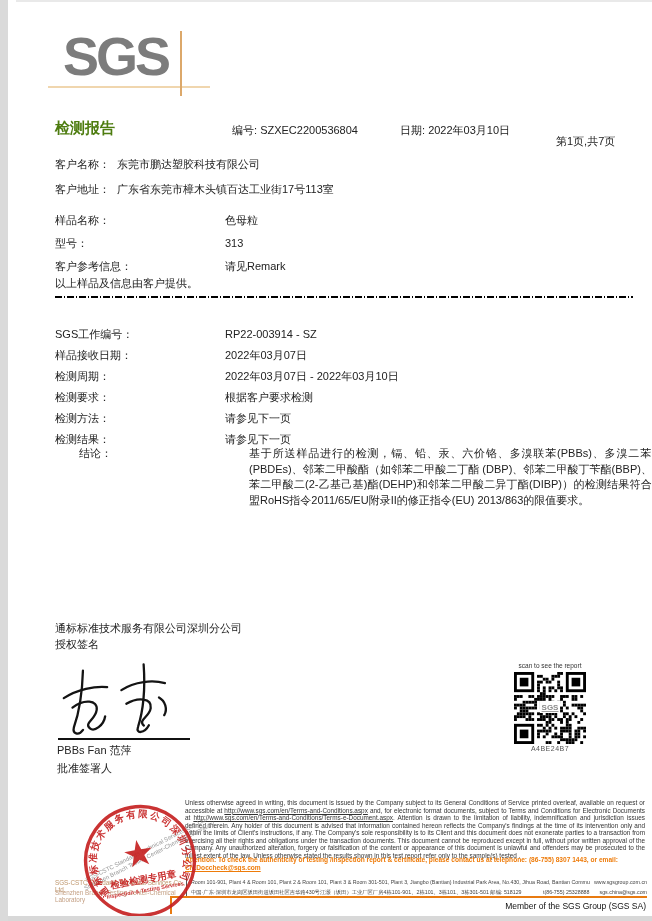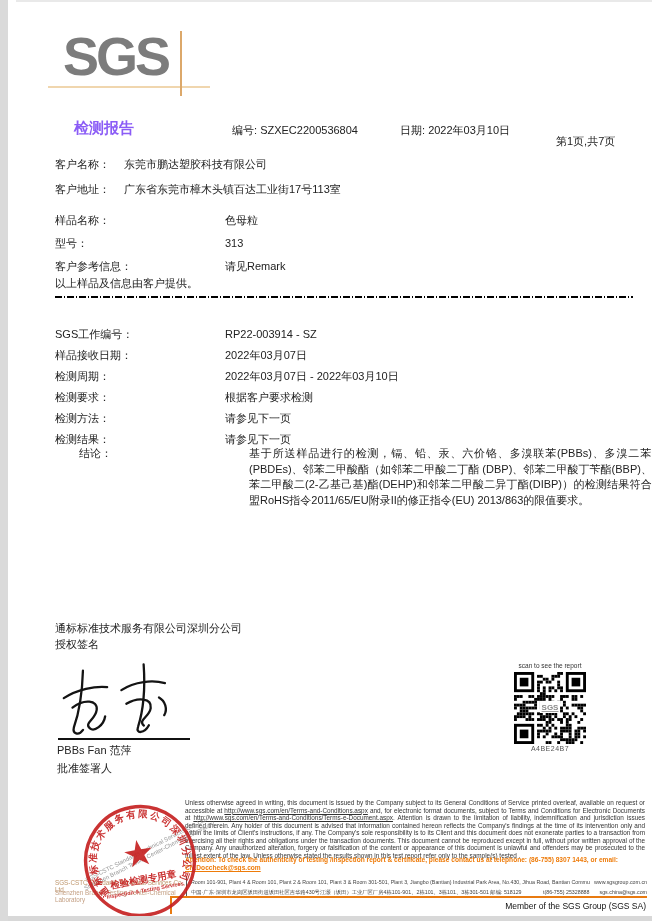--- a/index.html
+++ b/index.html
@@ -12,29 +12,29 @@
   .abs{position:absolute;}
 
   
   .logo-block{left:40px;top:26px;width:170px;height:75px;}
   .logo-text{position:absolute;left:15px;top:0;font-size:54px;font-weight:bold;color:#7c7c7c;
     letter-spacing:-3px;font-family:"Liberation Sans","DejaVu Sans",sans-serif;line-height:60px;}
   .logo-hline{position:absolute;left:0;top:60px;width:162px;height:2px;background:#f0d6ae;}
   .logo-vline{position:absolute;left:132px;top:5px;width:2px;height:65px;background:#dca86a;}
 
   
-  .hdr-title{left:47px;top:119px;font-size:15px;font-weight:bold;color:#8b5cf6;margin-left:19px;}
+  .hdr-title{left:47px;top:119px;font-size:15px;font-weight:bold;color:#4d7c0f;}
   .hdr-no{left:224px;top:123px;font-size:11px;}
   .hdr-date{left:392px;top:123px;font-size:11px;}
   .hdr-page{left:548px;top:134px;font-size:11px;}
 
   .row{display:flex;font-size:11px;line-height:17px;}
   .row .lbl{flex:0 0 auto;}
   .client-rows{left:47px;top:156px;width:560px;}
-  .client-rows .row{margin-bottom:8px;gap:7px;}
+  .client-rows .row{margin-bottom:8px;}
   .client-rows .lbl{width:62px;}
   .wide-rows .lbl{width:170px;}
   .sample-rows{left:47px;top:212px;width:580px;}
   .sample-rows .row{margin-bottom:6px;}
   .sample-note{left:47px;top:276px;font-size:11px;}
   .dashline{left:47px;top:296px;width:578px;height:2px;
     background:repeating-linear-gradient(90deg,#000 0 7px,transparent 7px 9px,#000 9px 10px,transparent 10px 12px);}
   .job-rows{left:47px;top:326px;width:590px;}
   .job-rows .row{margin-bottom:4px;}
   .conclusion-row{left:47px;top:446px;width:592px;display:flex;font-size:11px;line-height:15.5px;margin-left:24px;}

